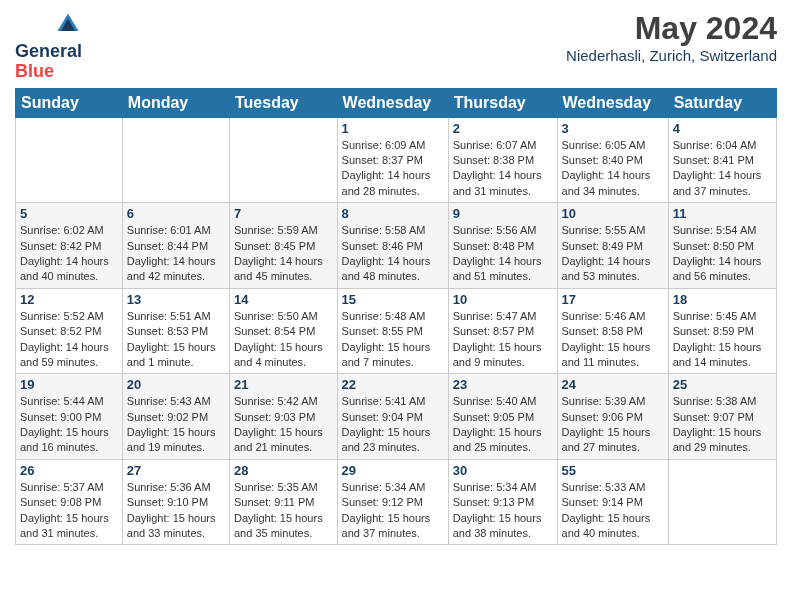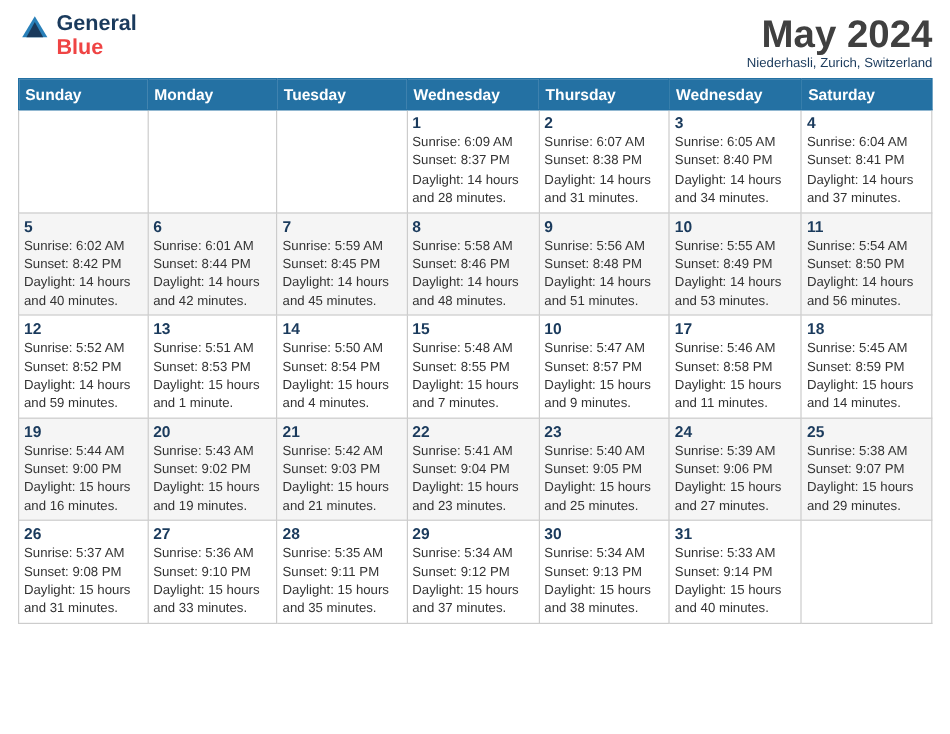--- a/index.html
+++ b/index.html
@@ -17,22 +17,23 @@
       background: #fff;
     }
     .header {
       display: flex;
       justify-content: space-between;
       align-items: flex-start;
       margin-bottom: 6px;
     }
     .logo {
       display: flex;
-      align-items: flex-start;
+      align-items: flex-end;
       gap: 4px;
+      flex-direction: column;
     }
     .logo-text {
       font-size: 18px;
       font-weight: bold;
       color: #1a3a5c;
       line-height: 1.1;
     }
     .logo-text span {
       color: #ef4444;
     }
@@ -42,35 +43,35 @@
     }
     .title-block {
       text-align: right;
     }
     .main-title {
       font-size: 32px;
       font-weight: bold;
       color: #404040;
     }
     .subtitle {
-      font-size: 11px;
+      font-size: 15px;
       color: #1a3a5c;
       font-weight: normal;
     }
     .calendar {
       width: 100%;
       border-collapse: collapse;
       font-size: 11px;
     }
     .calendar thead tr th {
       background-color: #2471a3;
       color: #fff;
       text-align: left;
       padding: 5px 5px;
-      font-size: 13px;
+      font-size: 16px;
       font-weight: bold;
       border: 1px solid #2471a3;
     }
     .calendar tbody tr td {
       border: 1px solid #ccc;
       vertical-align: top;
       padding: 3px 4px;
       width: 113px;
       height: 80px;
       background: #fff;
@@ -253,20 +254,20 @@
           </td>
           <td>
             <div class="day-number">29</div>
             <div class="day-info">Sunrise: 5:34 AM<br>Sunset: 9:12 PM<br>Daylight: 15 hours<br>and 37 minutes.</div>
           </td>
           <td>
             <div class="day-number">30</div>
             <div class="day-info">Sunrise: 5:34 AM<br>Sunset: 9:13 PM<br>Daylight: 15 hours<br>and 38 minutes.</div>
           </td>
           <td>
-            <div class="day-number">31</div>
+            <div class="day-number">55</div>
             <div class="day-info">Sunrise: 5:33 AM<br>Sunset: 9:14 PM<br>Daylight: 15 hours<br>and 40 minutes.</div>
           </td>
           <td class="empty"></td>
         </tr>
       </tbody>
   </table>
 </div>
 
 </body></html>

